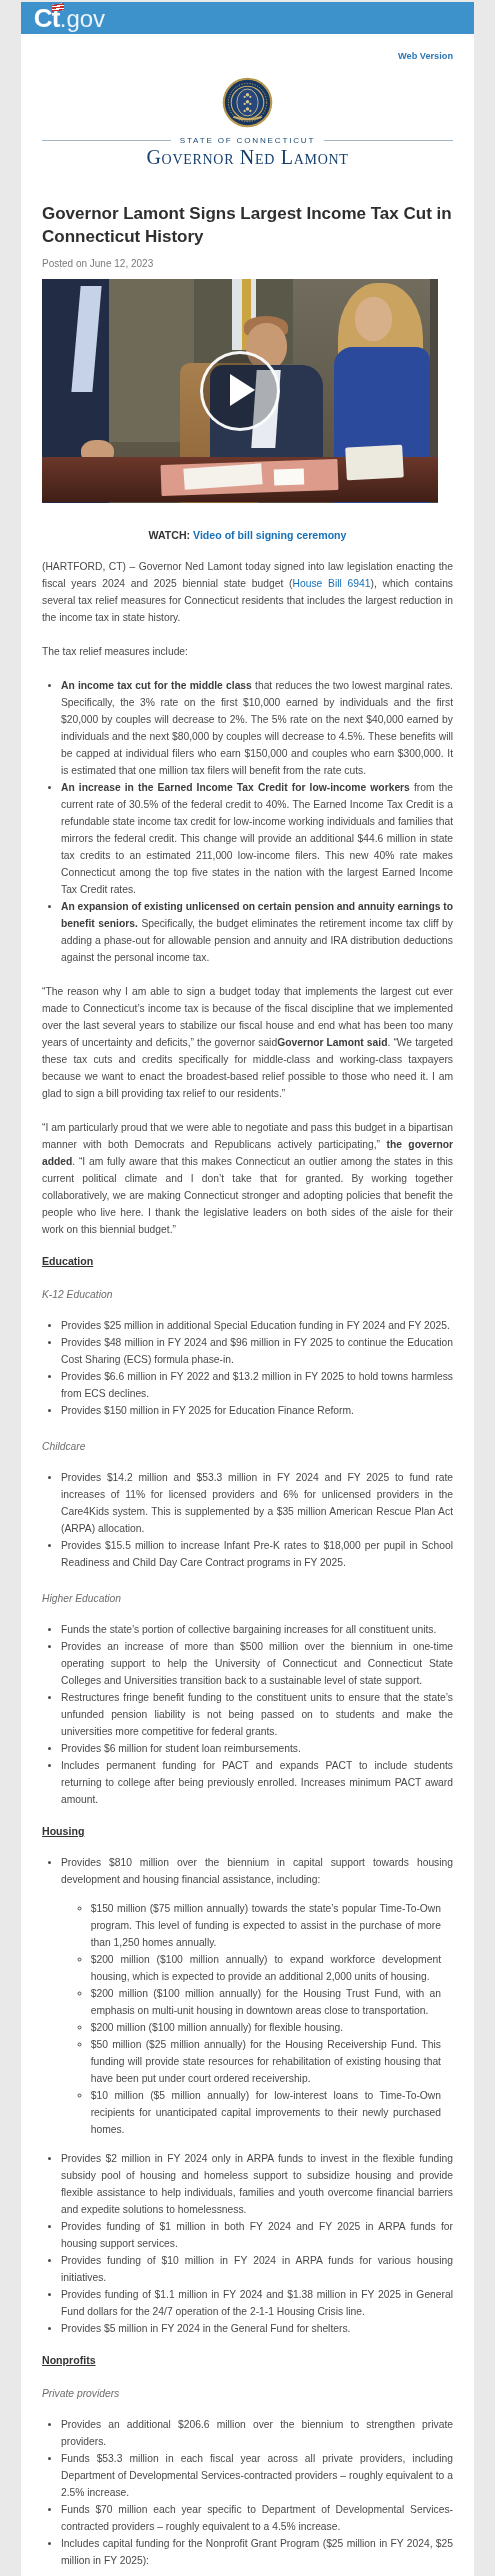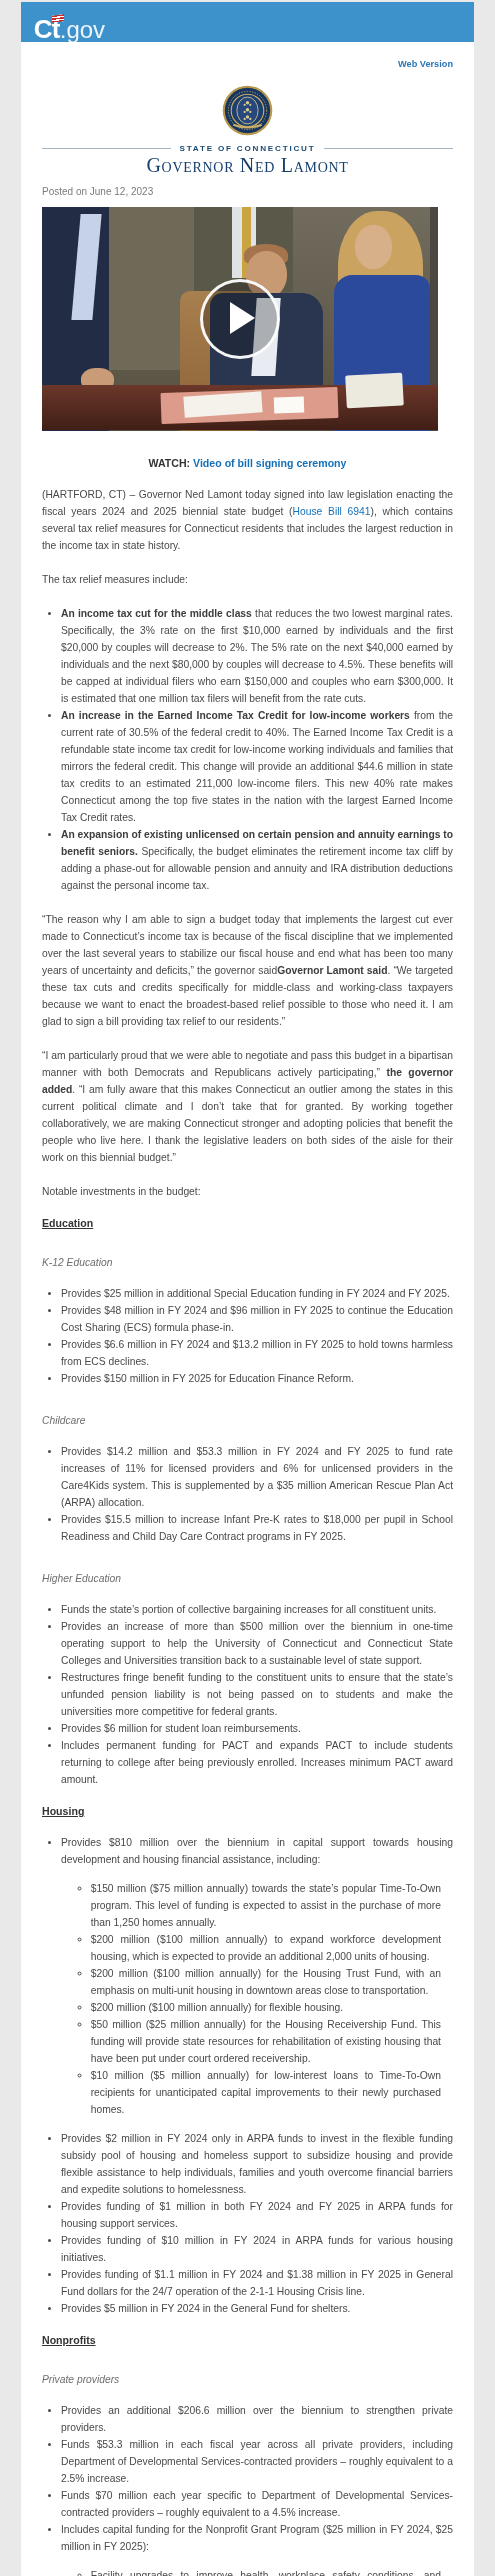--- a/index.html
+++ b/index.html
@@ -1,32 +1,32 @@
 <!DOCTYPE html>
 <html style="font-size:11.3px"><head>
 <meta charset="utf-8">
 <style>
   html,body{margin:0;padding:0;}
   body{width:495px;min-height:2576px;background:#e9e9e9;font-family:"Liberation Sans",sans-serif;}
   a{text-decoration:none;}
   .column{width:453px;margin:0 auto;}
   
-  .topbar{height:40px;background:#3e92cc;margin-top:2.1px;display:flex;align-items:flex-end;padding-left:12.7px;box-sizing:border-box;}
+  .topbar{height:32px;background:#3e92cc;margin-top:2.1px;display:flex;align-items:center;padding-left:12.7px;box-sizing:border-box;}
   .logo{position:relative;color:#fff;line-height:1;cursor:pointer;}
   .logo-ct{font-size:26px;font-weight:bold;letter-spacing:-0.7px;}
   .logo-flag{position:absolute;left:18.4px;top:-1.4px;width:12px;height:7px;background:repeating-linear-gradient(180deg,#cf2a2a 0 1.4px,#fff 1.4px 2.8px);transform:skewY(-7deg);border-radius:0.7px;}
   .logo-gov{font-size:24px;font-weight:300;opacity:.9;letter-spacing:0;}
   
   .content{background:#fff;padding:0 21px 41px;box-sizing:border-box;}
   .webversion{text-align:right;padding-top:17px;font-size:9.2px;font-weight:bold;}
   .webversion a{color:#2a76b5;}
   .seal-wrap{text-align:center;margin-top:15.6px;}
   .masthead-line{display:flex;align-items:center;gap:8.5px;margin-top:6.4px;}
   .mast-rule{flex:1;height:1.4px;background:#a3b6c6;}
-  .state-text{font-size:8.1px;font-weight:bold;letter-spacing:1.8px;color:#1a4971;white-space:nowrap;}
+  .state-text{font-size:8.1px;font-weight:normal;letter-spacing:1.8px;color:#1a4971;white-space:nowrap;}
   .gov-name{text-align:center;font-family:"Liberation Serif",serif;font-variant:small-caps;font-size:20px;letter-spacing:0.7px;color:#163f6d;margin-top:0.7px;}
   .headline{font-size:17px;font-weight:bold;color:#2e2e2e;line-height:1.38;margin-top:33px;}
   .posted{margin-top:9.2px;color:#7b7b7b;font-size:10px;}
   
   .video{position:relative;width:396px;height:224px;margin-top:10px;overflow:hidden;background:#5f5b50;cursor:pointer;}
   .video div{position:absolute;}
   .wall{inset:0;background:linear-gradient(#716c5e,#55503f);}
   .man-left{left:-10.6px;top:0;width:78px;height:224px;background:#222c44;}
   .shirt-left{left:34px;top:7px;width:21px;height:106px;background:#c5d2e8;transform:skewX(-5deg);}
   .hand-left{left:39px;top:161px;width:33px;height:24px;background:#c99c77;border-radius:45%;}
@@ -54,21 +54,21 @@
   .caption{text-align:center;margin-top:26px;font-size:10.6px;font-weight:bold;color:#333;}
   .caption a{color:#1670b8;}
   .article p{margin:17px 0 0;font-size:10.3px;line-height:17px;color:#494949;text-align:justify;}
   .b{font-weight:bold;color:#3d3d3d;}
   .inline-link{color:#1670b8;}
   ul.bullets{margin:17px 0 0;padding-left:19px;}
   ul.bullets>li{font-size:10.3px;line-height:17px;color:#494949;text-align:justify;}
   ul.sub-bullets{list-style:circle;margin:12px;padding-left:17.7px;}
   ul.sub-bullets>li{font-size:10.3px;line-height:17px;color:#494949;text-align:justify;}
   .section-heading{margin-top:17px;font-size:10.6px;font-weight:bold;color:#333;text-decoration:underline;}
-  .subheading{margin-top:28px;font-size:10.3px;font-style:italic;color:#6d6d6d;}
+  .subheading{margin-top:22px;font-size:10.3px;font-style:italic;color:#6d6d6d;}
 </style>
 </head>
 <body>
 
 <div class="column">
 
   <div class="topbar">
     <span class="logo">
       <span class="logo-ct">Ct</span><span class="logo-flag"></span><span class="logo-gov">.gov</span>
     </span>
@@ -103,20 +103,21 @@
     </div>
 
     <div class="masthead-line">
       <span class="mast-rule"></span>
       <span class="state-text">STATE OF CONNECTICUT</span>
       <span class="mast-rule"></span>
     </div>
 
     <div class="gov-name">Governor Ned Lamont</div>
 
+    <h1 class="headline" style="margin:33px 0 0;">Governor Lamont Signs Largest Income Tax Cut in Connecticut History</h1>
 
     <div class="posted">Posted on June 12, 2023</div>
 
     <div class="video">
       <div class="wall"></div>
       <div class="man-left"></div>
       <div class="shirt-left"></div>
       <div class="hand-left"></div>
       <div class="man-gray"></div>
       <div class="man-back"></div>
@@ -148,27 +149,26 @@
     <div class="article" id="article-body">
         <p><span>(HARTFORD, CT) – Governor Ned Lamont today signed into law legislation enacting the fiscal years 2024 and 2025 biennial state budget (</span><a href="#" class="inline-link">House Bill 6941</a><span>), which contains several tax relief measures for Connecticut residents that includes the largest reduction in the income tax in state history.</span></p>
         <p><span>The tax relief measures include:</span></p>
         <ul class="bullets">
           <li><span class="b">An income tax cut for the middle class</span><span> that reduces the two lowest marginal rates. Specifically, the 3% rate on the first $10,000 earned by individuals and the first $20,000 by couples will decrease to 2%. The 5% rate on the next $40,000 earned by individuals and the next $80,000 by couples will decrease to 4.5%. These benefits will be capped at individual filers who earn $150,000 and couples who earn $300,000. It is estimated that one million tax filers will benefit from the rate cuts.</span></li>
           <li><span class="b">An increase in the Earned Income Tax Credit for low-income workers</span><span> from the current rate of 30.5% of the federal credit to 40%. The Earned Income Tax Credit is a refundable state income tax credit for low-income working individuals and families that mirrors the federal credit. This change will provide an additional $44.6 million in state tax credits to an estimated 211,000 low-income filers. This new 40% rate makes Connecticut among the top five states in the nation with the largest Earned Income Tax Credit rates.</span></li>
           <li><span class="b">An expansion of existing unlicensed on certain pension and annuity earnings to benefit seniors.</span><span> Specifically, the budget eliminates the retirement income tax cliff by adding a phase-out for allowable pension and annuity and IRA distribution deductions against the personal income tax.</span></li>
         </ul>
         <p><span>“The reason why I am able to sign a budget today that implements the largest cut ever made to Connecticut’s income tax is because of the fiscal discipline that we implemented over the last several years to stabilize our fiscal house and end what has been too many years of uncertainty and deficits,” </span><span>the governor said</span><span class="b">Governor Lamont said</span><span>. “We targeted these tax cuts and credits specifically for middle-class and working-class taxpayers because we want to enact the broadest-based relief possible to those who need it. I am glad to sign a bill providing tax relief to our residents.”</span></p>
         <p><span>“I am particularly proud that we were able to negotiate and pass this budget in a bipartisan manner with both Democrats and Republicans actively participating,” </span><span class="b">the governor added</span><span>. “I am fully aware that this makes Connecticut an outlier among the states in this current political climate and I don’t take that for granted. By working together collaboratively, we are making Connecticut stronger and adopting policies that benefit the people who live here. I thank the legislative leaders on both sides of the aisle for their work on this biennial budget.”</span></p>
-        <p><span>Notable investments in the budget:</span></p>
         <div class="section-heading">Education</div>
         <div class="subheading">K-12 Education</div>
         <ul class="bullets">
           <li><span>Provides $25 million in additional Special Education funding in FY 2024 and FY 2025.</span></li>
           <li><span>Provides $48 million in FY 2024 and $96 million in FY 2025 to continue the Education Cost Sharing (ECS) formula phase-in.</span></li>
-          <li><span>Provides $6.6 million in FY 2024 and $13.2 million in FY 2025 to hold towns harmless from ECS declines.</span></li>
+          <li><span>Provides $6.6 million in FY 2022 and $13.2 million in FY 2025 to hold towns harmless from ECS declines.</span></li>
           <li><span>Provides $150 million in FY 2025 for Education Finance Reform.</span></li>
         </ul>
         <div class="subheading">Childcare</div>
         <ul class="bullets">
           <li><span>Provides $14.2 million and $53.3 million in FY 2024 and FY 2025 to fund rate increases of 11% for licensed providers and 6% for unlicensed providers in the Care4Kids system. This is supplemented by a $35 million American Rescue Plan Act (ARPA) allocation.</span></li>
           <li><span>Provides $15.5 million to increase Infant Pre-K rates to $18,000 per pupil in School Readiness and Child Day Care Contract programs in FY 2025.</span></li>
         </ul>
         <div class="subheading">Higher Education</div>
         <ul class="bullets">
           <li><span>Funds the state’s portion of collective bargaining increases for all constituent units.</span></li>

